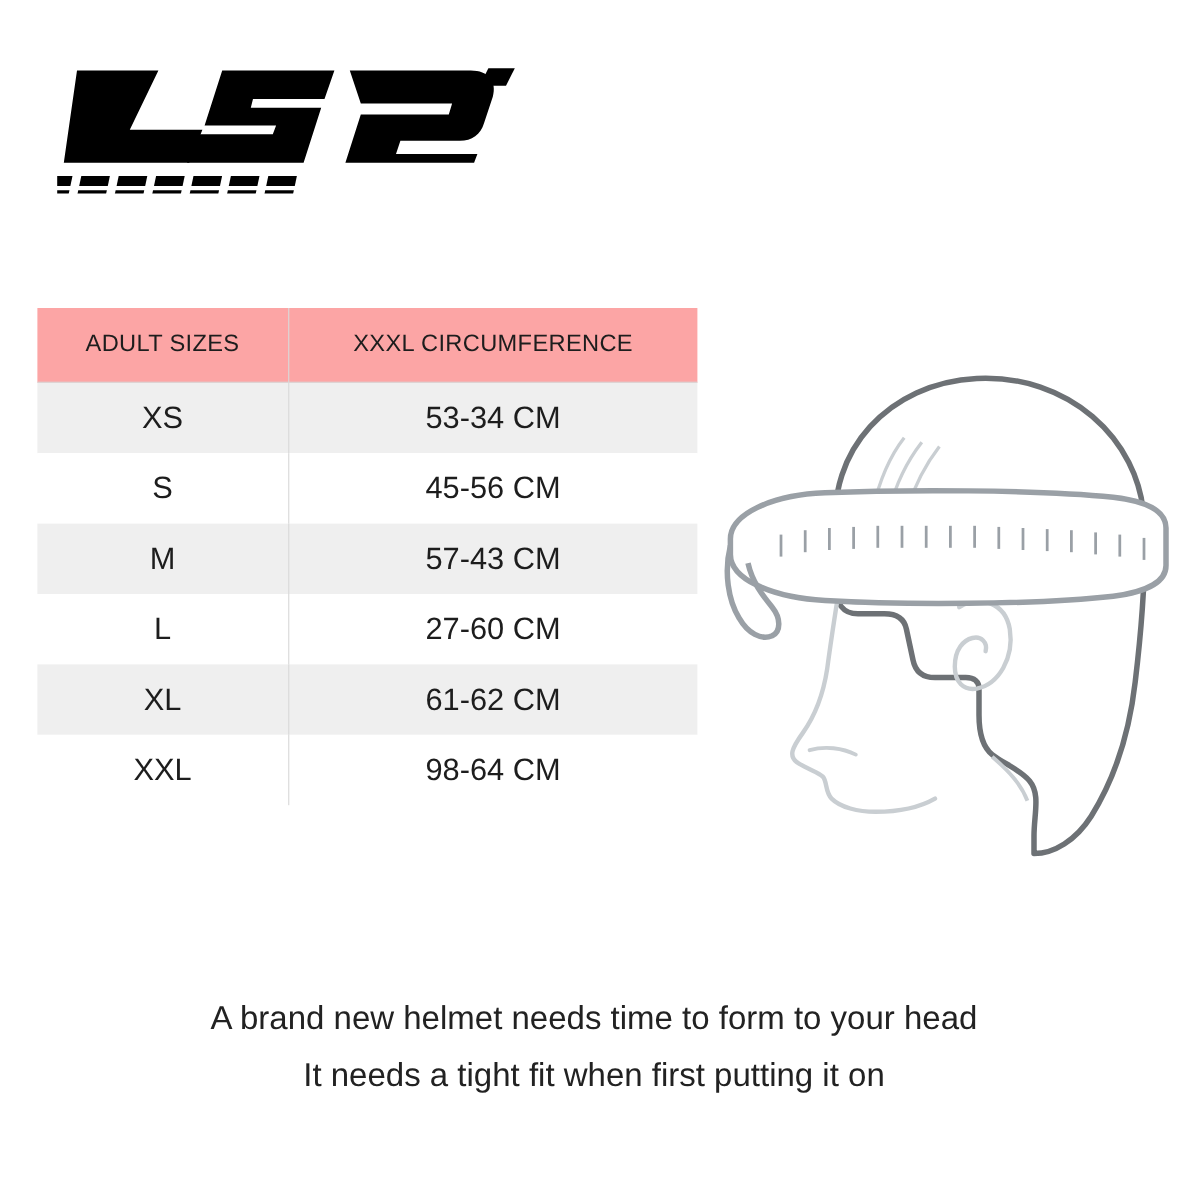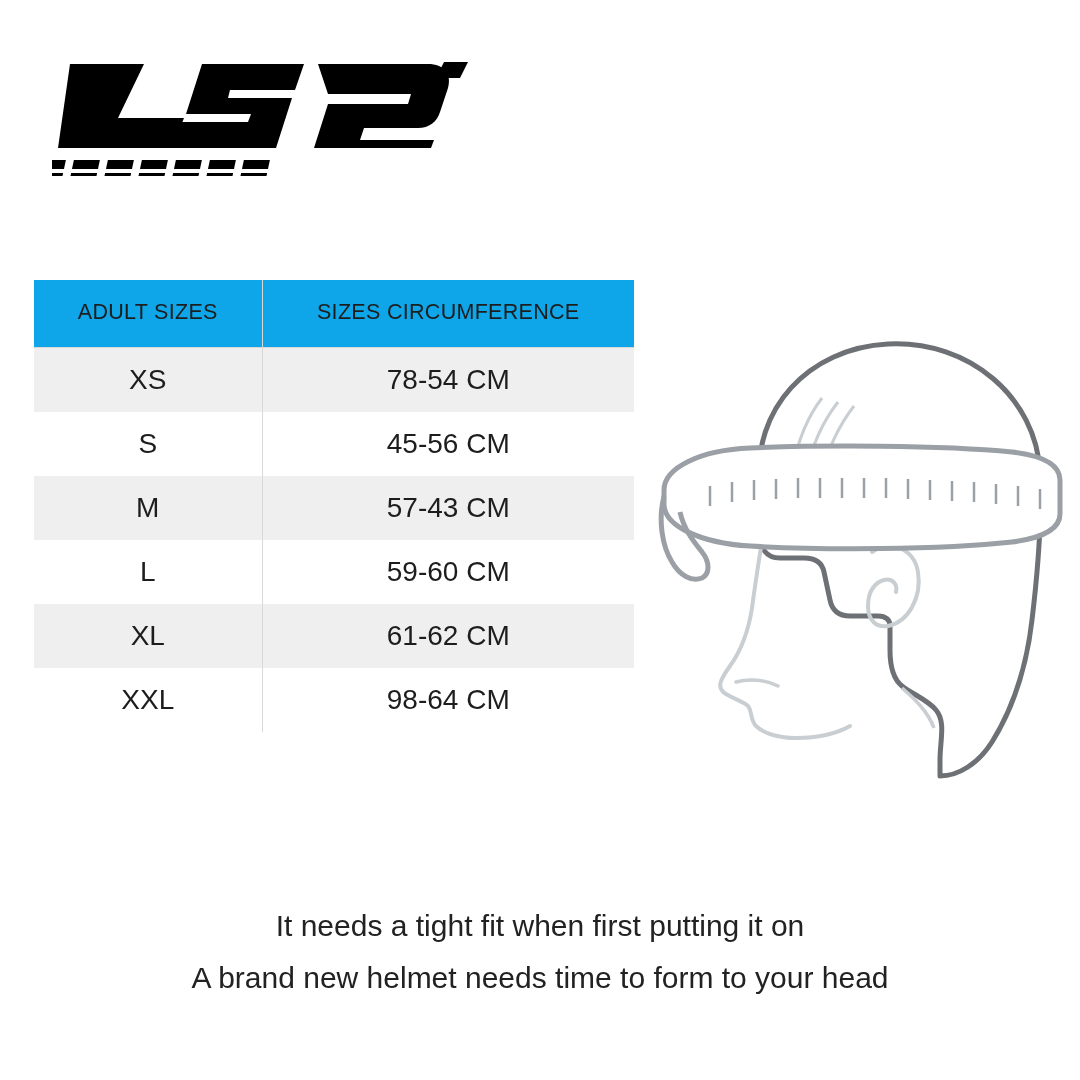--- a/index.html
+++ b/index.html
@@ -46,21 +46,21 @@
   .size-table td {
     text-align: center;
     font-weight: normal;
     color: #1d1d1d;
     height: 62px;
     vertical-align: middle;
   }
   .size-table th {
     font-size: 21.5px;
     letter-spacing: .3px;
-    background: #0ea5e9;
+    background: #fca5a5;
     border-bottom: 1px solid #d8d8d8;
     padding-bottom: 4px;
   }
   .size-table col.c1 { width: 228px; }
   .size-table col.c2 { width: 372px; }
   .size-table th.col-sep,
   .size-table td.col-sep {
     border-right: 1px solid #d8d8d8;
   }
   .size-table td {
@@ -143,39 +143,39 @@
 </div>
 
 <table class="size-table">
   <colgroup>
     <col class="c1">
     <col class="c2">
   </colgroup>
   <thead>
     <tr>
       <th class="col-sep">ADULT SIZES</th>
-      <th>SIZES CIRCUMFERENCE</th>
+      <th>XXXL CIRCUMFERENCE</th>
     </tr>
   </thead>
   <tbody>
     <tr>
       <td class="col-sep">XS</td>
-      <td>78-54 CM</td>
+      <td>53-34 CM</td>
     </tr>
     <tr>
       <td class="col-sep">S</td>
       <td>45-56 CM</td>
     </tr>
     <tr>
       <td class="col-sep">M</td>
       <td>57-43 CM</td>
     </tr>
     <tr>
       <td class="col-sep">L</td>
-      <td>59-60 CM</td>
+      <td>27-60 CM</td>
     </tr>
     <tr>
       <td class="col-sep">XL</td>
       <td>61-62 CM</td>
     </tr>
     <tr>
       <td class="col-sep">XXL</td>
       <td>98-64 CM</td>
     </tr>
   </tbody>
@@ -264,15 +264,15 @@
       <path d="M24,206
                C18,230 22,256 32,272
                C40,286 52,292 62,288
                C70,284 70,272 62,262
                C54,252 44,240 40,222" fill="none" stroke="#9aa0a6" stroke-width="5" stroke-linejoin="round"></path>
     </g>
   </svg>
 </div>
 
 <div class="note">
+  <div class="note-line">A brand new helmet needs time to form to your head</div>
   <div class="note-line">It needs a tight fit when first putting it on</div>
-  <div class="note-line">A brand new helmet needs time to form to your head</div>
 </div>
 
 </body></html>

